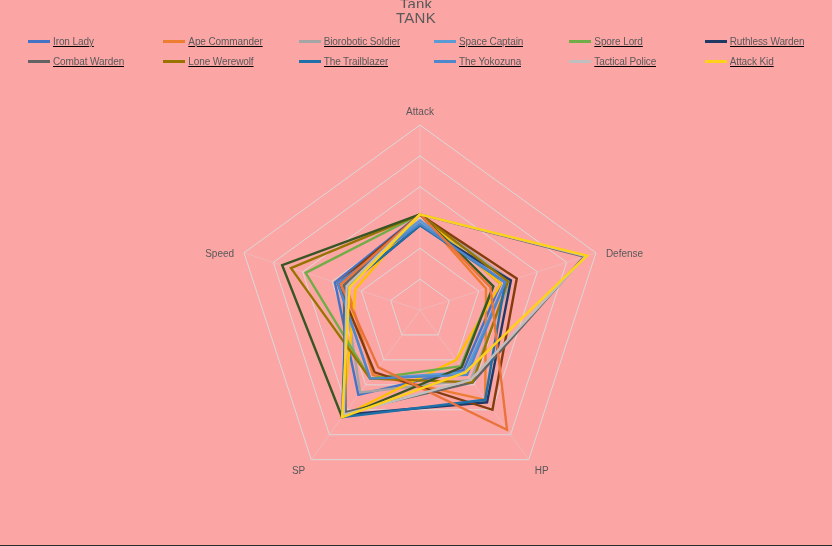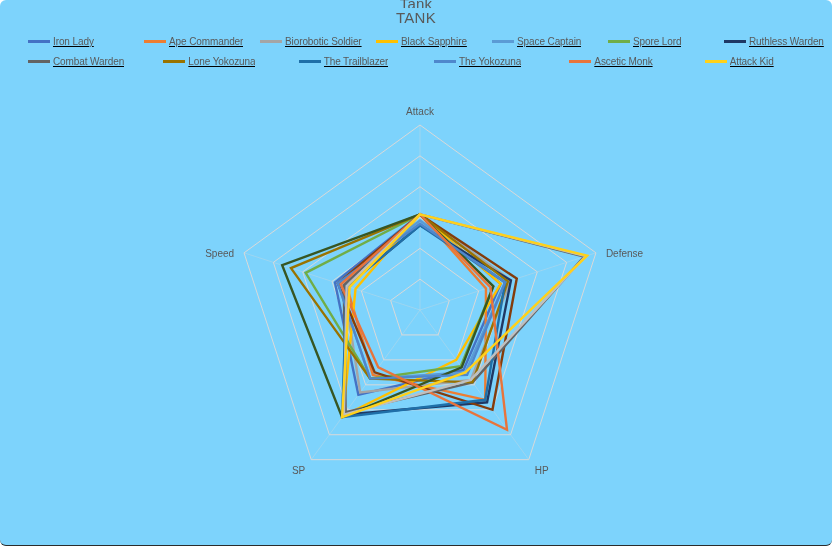--- a/index.html
+++ b/index.html
@@ -9,25 +9,24 @@
     background: #ffffff;
   }
   body {
     font-family: "Liberation Sans", sans-serif;
     -webkit-font-smoothing: antialiased;
   }
   #app {
     position: relative;
     width: 832px;
     height: 546px;
-    background: #7dd3fc;
+    background: #fca5a5;
     overflow: hidden;
     box-sizing: border-box;
     border-bottom: 1px solid #2b2b2b;
-    border-radius: 6px;
   }
 
   
   .title-block {
     position: absolute;
     top: 0;
     left: 0;
     width: 832px;
     text-align: center;
     pointer-events: none;
@@ -139,56 +138,52 @@
         </div>
         <div class="legend-item">
           <span class="legend-swatch" style="background: rgb(237, 125, 49);"></span>
           <span class="legend-label">Ape Commander</span>
         </div>
         <div class="legend-item">
           <span class="legend-swatch" style="background: rgb(165, 165, 165);"></span>
           <span class="legend-label">Biorobotic Soldier</span>
         </div>
         <div class="legend-item">
-          <span class="legend-swatch" style="background: rgb(255, 192, 0);"></span>
-          <span class="legend-label">Black Sapphire</span>
-        </div>
-        <div class="legend-item">
           <span class="legend-swatch" style="background: rgb(91, 155, 213);"></span>
           <span class="legend-label">Space Captain</span>
         </div>
         <div class="legend-item">
           <span class="legend-swatch" style="background: rgb(112, 173, 71);"></span>
           <span class="legend-label">Spore Lord</span>
         </div>
         <div class="legend-item">
           <span class="legend-swatch" style="background: rgb(31, 56, 100);"></span>
           <span class="legend-label">Ruthless Warden</span>
         </div>
       </div>
       <div class="legend-row">
         <div class="legend-item">
           <span class="legend-swatch" style="background: rgb(99, 99, 99);"></span>
           <span class="legend-label">Combat Warden</span>
         </div>
         <div class="legend-item">
           <span class="legend-swatch" style="background: rgb(153, 115, 0);"></span>
-          <span class="legend-label">Lone Yokozuna</span>
+          <span class="legend-label">Lone Werewolf</span>
         </div>
         <div class="legend-item">
           <span class="legend-swatch" style="background: rgb(31, 111, 168);"></span>
           <span class="legend-label">The Trailblazer</span>
         </div>
         <div class="legend-item">
           <span class="legend-swatch" style="background: rgb(79, 135, 204);"></span>
           <span class="legend-label">The Yokozuna</span>
         </div>
         <div class="legend-item">
-          <span class="legend-swatch" style="background: rgb(232, 116, 59);"></span>
-          <span class="legend-label">Ascetic Monk</span>
+          <span class="legend-swatch" style="background: rgb(191, 191, 191);"></span>
+          <span class="legend-label">Tactical Police</span>
         </div>
         <div class="legend-item">
           <span class="legend-swatch" style="background: rgb(255, 209, 26);"></span>
           <span class="legend-label">Attack Kid</span>
         </div>
       </div>
     </div>
 
   <div class="plot-wrap">
     <svg class="plot-svg" id="radar-svg" viewBox="0 0 832 470">

